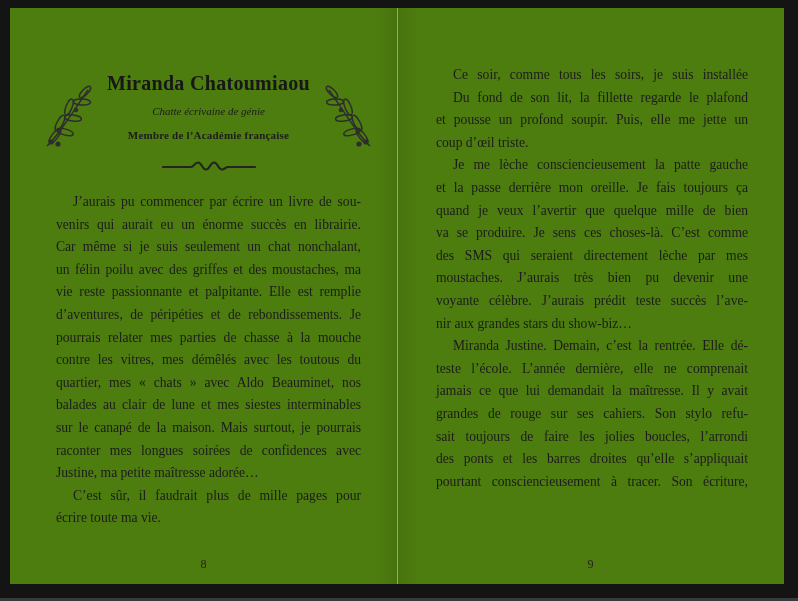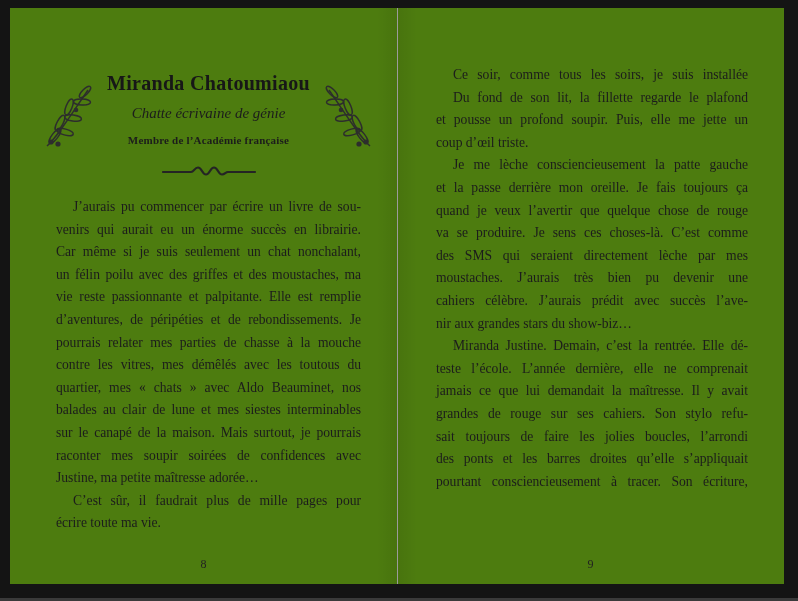--- a/index.html
+++ b/index.html
@@ -43,21 +43,21 @@
     position: absolute; left: 50%; top: 0; bottom: 0; width: 20px;
     background: linear-gradient(to left, rgba(0,0,0,0), rgba(0,0,0,0.07));
     pointer-events: none;
   }
 
   
   .ch-header { position: relative; text-align: center; }
   .ch-title {
     font-size: 20px; font-weight: 700; letter-spacing: 0.3px; color: #171717;
   }
-  .ch-subtitle { font-size: 15px; font-style: italic; margin-top: 10px; }
+  .ch-subtitle { font-size: 11px; font-style: italic; margin-top: 10px; }
   .ch-affiliation { font-size: 11px; font-weight: 700; margin-top: 12px; letter-spacing: 0.2px; }
   .ornament { position: absolute; width: 54px; height: 70px; top: 10px; }
   .ornament-left  { left: -14px; }
   .ornament-right { right: -14px; transform: scaleX(-1); }
 
   .divider-wrap { text-align: center; margin-top: 18px; height: 14px; }
   .divider { vertical-align: top; }
 
   
   .bodytext { margin-top: 18px; }
@@ -135,44 +135,44 @@
         <div class="ln">venirs qui aurait eu un énorme succès en librairie.</div>
         <div class="ln">Car même si je suis seulement un chat nonchalant,</div>
         <div class="ln">un félin poilu avec des griffes et des moustaches, ma</div>
         <div class="ln">vie reste passionnante et palpitante. Elle est remplie</div>
         <div class="ln">d’aventures, de péripéties et de rebondissements. Je</div>
         <div class="ln">pourrais relater mes parties de chasse à la mouche</div>
         <div class="ln">contre les vitres, mes démêlés avec les toutous du</div>
         <div class="ln">quartier, mes « chats » avec Aldo Beauminet, nos</div>
         <div class="ln">balades au clair de lune et mes siestes interminables</div>
         <div class="ln">sur le canapé de la maison. Mais surtout, je pourrais</div>
-        <div class="ln">raconter mes soupir soirées de confidences avec</div>
+        <div class="ln">raconter mes longues soirées de confidences avec</div>
         <div class="ln end">Justine, ma petite maîtresse adorée…</div>
         <div class="ln first">C’est sûr, il faudrait plus de mille pages pour</div>
         <div class="ln end">écrire toute ma vie.</div>
       </div>
 
       <div class="pagenum">8</div>
     </div>
 
     <div class="page page-right">
       <div class="bodytext">
         <div class="ln first">Ce soir, comme tous les soirs, je suis installée</div>
 
         <div class="ln first">Du fond de son lit, la fillette regarde le plafond</div>
         <div class="ln">et pousse un profond soupir. Puis, elle me jette un</div>
         <div class="ln end">coup d’œil triste.</div>
 
         <div class="ln first">Je me lèche consciencieusement la patte gauche</div>
         <div class="ln">et la passe derrière mon oreille. Je fais toujours ça</div>
-        <div class="ln">quand je veux l’avertir que quelque chose de rouge</div>
+        <div class="ln">quand je veux l’avertir que quelque mille de bien</div>
         <div class="ln">va se produire. Je sens ces choses-là. C’est comme</div>
         <div class="ln">des SMS qui seraient directement lèche par mes</div>
         <div class="ln">moustaches. J’aurais très bien pu devenir une</div>
-        <div class="ln">cahiers célèbre. J’aurais prédit avec succès l’ave-</div>
+        <div class="ln">voyante célèbre. J’aurais prédit teste succès l’ave-</div>
         <div class="ln end">nir aux grandes stars du show-biz…</div>
 
         <div class="ln first">Miranda Justine. Demain, c’est la rentrée. Elle dé-</div>
         <div class="ln">teste l’école. L’année dernière, elle ne comprenait</div>
         <div class="ln">jamais ce que lui demandait la maîtresse. Il y avait</div>
         <div class="ln">grandes de rouge sur ses cahiers. Son stylo refu-</div>
         <div class="ln">sait toujours de faire les jolies boucles, l’arrondi</div>
         <div class="ln">des ponts et les barres droites qu’elle s’appliquait</div>
         <div class="ln">pourtant consciencieusement à tracer. Son écriture,</div>
       </div>

